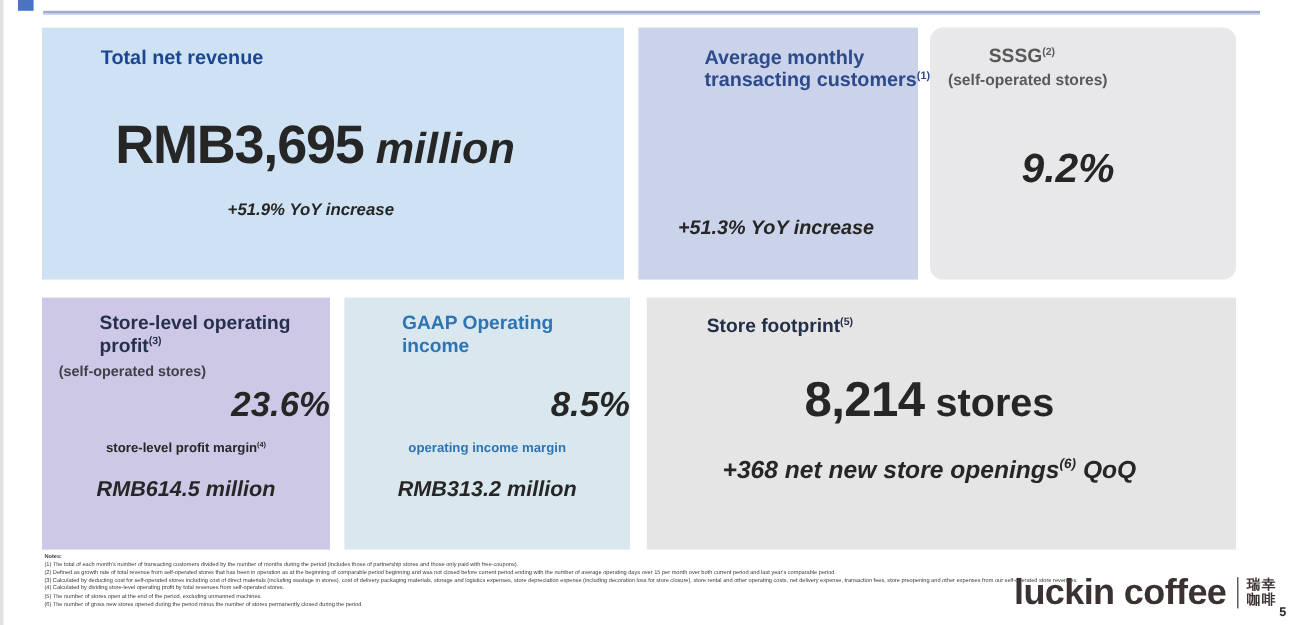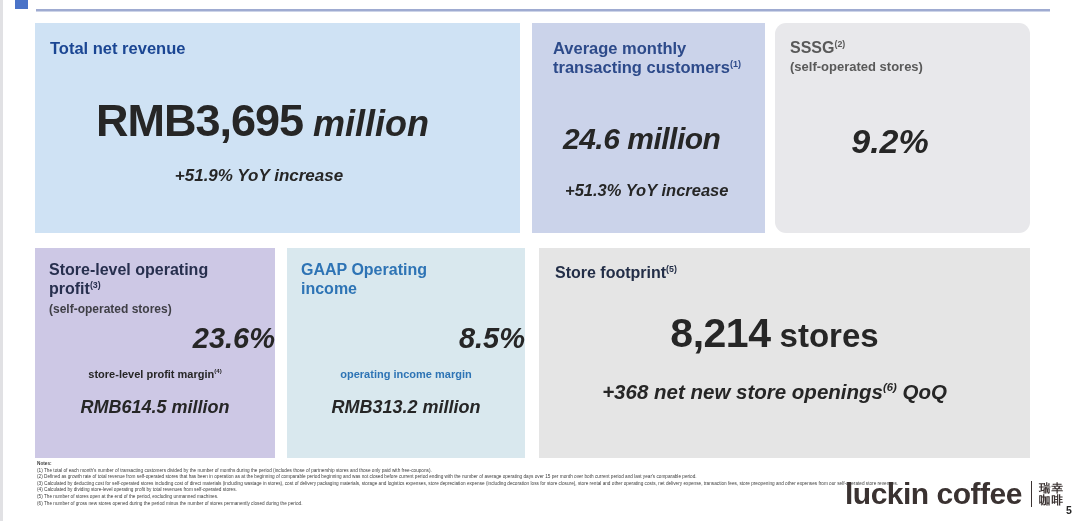--- a/index.html
+++ b/index.html
@@ -6,36 +6,36 @@
   body{
     width:1080px;height:521px;position:relative;overflow:hidden;
     background:#ffffff;font-family:"Liberation Sans", sans-serif;
     -webkit-font-smoothing:antialiased;
   }
   .left-strip{position:absolute;left:0;top:0;width:3px;height:521px;background:#e1e1e4;}
   .accent-square{position:absolute;left:15px;top:0;width:13px;height:9px;background:#4a73c8;}
   .header-line{position:absolute;left:36px;top:9px;width:1014px;height:2px;background:#9fabd1;border-bottom:1px solid #cdd4e8;}
 
   .card{position:absolute;box-sizing:border-box;}
-  .card-title{font-weight:bold;line-height:1.18;}
+  .card-title{font-weight:bold;line-height:1.18;margin-left:34px;}
   sup{font-size:55%;vertical-align:super;line-height:0;font-weight:bold;}
 
   
   .card1{left:35px;top:23px;width:485px;height:210px;background:#cfe2f4;}
   .card2{left:532px;top:23px;width:233px;height:210px;background:#cbd3ea;}
   .card3{left:775px;top:23px;width:255px;height:210px;background:#e8e8eb;border-radius:11px;}
   
   .card4{left:35px;top:248px;width:240px;height:210px;background:#cdc8e5;}
   .card5{left:287px;top:248px;width:238px;height:210px;background:#d9e8ee;}
   .card6{left:539px;top:248px;width:491px;height:210px;background:#e5e5e5;}
 
   .card1 .card-title{position:absolute;left:15px;top:16px;font-size:16.5px;color:#1b4693;}
   .card1 .big-value{position:absolute;left:0;right:30px;top:72px;text-align:center;color:#262626;font-weight:bold;font-size:45px;letter-spacing:-1px;}
   .card1 .big-value .unit{font-size:36px;letter-spacing:0;font-style:italic;}
-  .card1 .yoy{position:absolute;left:0;right:37px;top:143px;text-align:center;color:#262626;font-weight:bold;font-style:italic;font-size:17px;}
+  .card1 .yoy{position:absolute;left:0;right:37px;top:143px;text-align:center;color:#262626;font-weight:bold;font-style:italic;font-size:14px;}
 
   .card2 .card-title{position:absolute;left:21px;top:16px;width:195px;font-size:16.5px;color:#2d4a8a;}
   .card2 .mid-value{position:absolute;left:31px;top:99px;color:#262626;font-weight:bold;font-style:italic;font-size:30px;letter-spacing:-0.5px;}
   .card2 .yoy{position:absolute;left:33px;top:158px;color:#262626;font-weight:bold;font-style:italic;font-size:16.5px;}
 
   .card3 .card-title{position:absolute;left:15px;top:16px;font-size:16px;color:#595959;}
   .card3 .card-subtitle{position:absolute;left:15px;top:36px;font-size:13px;font-weight:bold;color:#595959;}
   .card3 .mid-value{position:absolute;left:0;right:25px;top:99px;text-align:center;color:#262626;font-weight:bold;font-style:italic;font-size:34px;}
 
   .card4 .card-title{position:absolute;left:14px;top:13px;width:210px;font-size:16px;color:#272f4e;}
@@ -69,21 +69,20 @@
 <div class="header-line"></div>
 
 <div class="card card1">
   <div class="card-title">Total net revenue</div>
   <div class="big-value"><span>RMB3,695</span><span class="unit"> million</span></div>
   <div class="yoy">+51.9% YoY increase</div>
 </div>
 
 <div class="card card2">
   <div class="card-title"><span>Average monthly transacting customers</span><sup>(1)</sup></div>
-  <div class="mid-value">24.6 million</div>
   <div class="yoy">+51.3% YoY increase</div>
 </div>
 
 <div class="card card3">
   <div class="card-title"><span>SSSG</span><sup>(2)</sup></div>
   <div class="card-subtitle">(self-operated stores)</div>
   <div class="mid-value">9.2%</div>
 </div>
 
 <div class="card card4">

